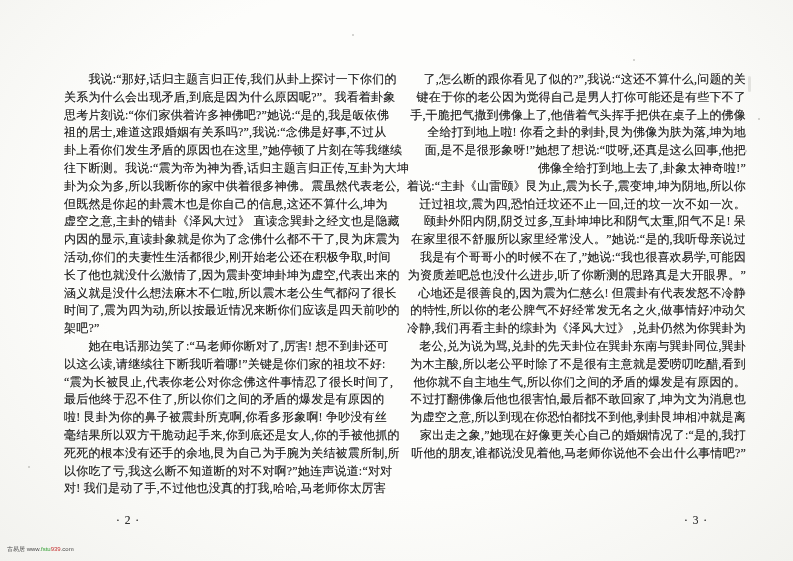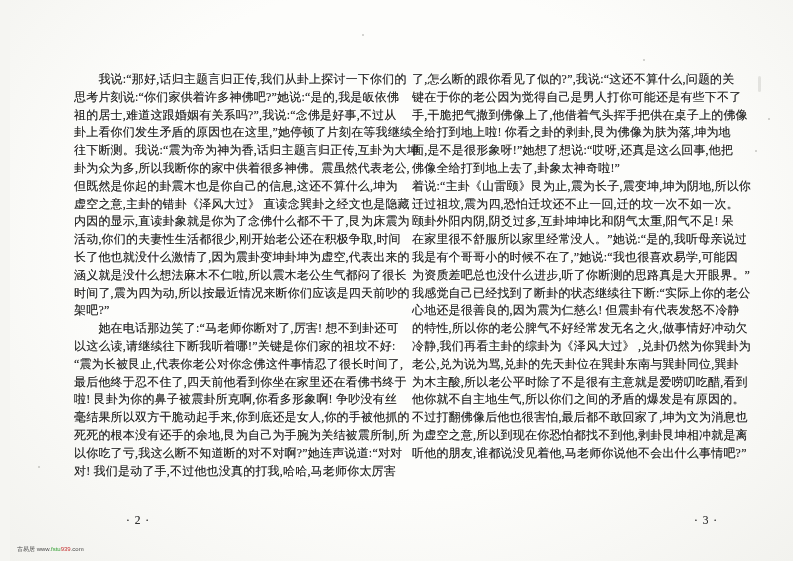--- a/index.html
+++ b/index.html
@@ -5,27 +5,26 @@
   html, body { margin: 0; padding: 0; }
   body {
     width: 793px; height: 561px;
     position: relative; overflow: hidden;
     background: #f5f5f2;
     font-family: "Liberation Serif", serif;
   }
   .scan {
     position: absolute; inset: 0;
     background: radial-gradient(ellipse at 50% 42%, #fdfdfb 55%, #f2f2ee 100%);
-    margin-left: 10px;
   }
   .page {
     position: absolute; top: 71px; width: 334px;
   }
   .page-left  { left: 64px; }
-  .page-right { left: 402px; width: 344px; }
+  .page-right { left: 402px; width: 344px; text-align: right; }
   .line {
     font-size: 12px; line-height: 17.8px; height: 17.8px;
     color: #262626; letter-spacing: 0.2px; white-space: nowrap;
     text-shadow: 0 0 0.6px rgba(40,40,40,0.55);
     filter: blur(0.22px);
   }
   .pagenum {
     position: absolute; top: 514px;
     font-size: 11.5px; color: #303030; letter-spacing: 1px;
     text-shadow: 0 0 0.5px rgba(40,40,40,0.5);
@@ -48,66 +47,67 @@
     position: absolute; background: #b9b9b4; opacity: 0.35; border-radius: 2px;
   }
 </style>
 </head>
 <body>
 
 <div class="scan">
 
   <div class="page page-left" id="page-left">
       <div class="line">　　我说:“那好,话归主题言归正传,我们从卦上探讨一下你们的</div>
+      <div class="line">关系为什么会出现矛盾,到底是因为什么原因呢?”。我看着卦象</div>
       <div class="line">思考片刻说:“你们家供着许多神佛吧?”她说:“是的,我是皈依佛</div>
       <div class="line">祖的居士,难道这跟婚姻有关系吗?”,我说:“念佛是好事,不过从</div>
       <div class="line">卦上看你们发生矛盾的原因也在这里,”她停顿了片刻在等我继续</div>
       <div class="line">往下断测。我说:“震为帝为神为香,话归主题言归正传,互卦为大坤</div>
       <div class="line">卦为众为多,所以我断你的家中供着很多神佛。震虽然代表老公,</div>
       <div class="line">但既然是你起的卦震木也是你自己的信息,这还不算什么,坤为</div>
       <div class="line">虚空之意,主卦的错卦《泽风大过》  直读念巽卦之经文也是隐藏</div>
       <div class="line">内因的显示,直读卦象就是你为了念佛什么都不干了,艮为床震为</div>
       <div class="line">活动,你们的夫妻性生活都很少,刚开始老公还在积极争取,时间</div>
       <div class="line">长了他也就没什么激情了,因为震卦变坤卦坤为虚空,代表出来的</div>
       <div class="line">涵义就是没什么想法麻木不仁啦,所以震木老公生气都闷了很长</div>
       <div class="line">时间了,震为四为动,所以按最近情况来断你们应该是四天前吵的</div>
       <div class="line">架吧?”</div>
       <div class="line">　　她在电话那边笑了:“马老师你断对了,厉害! 想不到卦还可</div>
       <div class="line">以这么读,请继续往下断我听着哪!”关键是你们家的祖坟不好:</div>
       <div class="line">“震为长被艮止,代表你老公对你念佛这件事情忍了很长时间了,</div>
-      <div class="line">最后他终于忍不住了,四天前他看到你坐在家里还在看佛书终于</div>
+      <div class="line">最后他终于忍不住了,所以你们之间的矛盾的爆发是有原因的</div>
       <div class="line">啦! 艮卦为你的鼻子被震卦所克啊,你看多形象啊! 争吵没有丝</div>
       <div class="line">毫结果所以双方干脆动起手来,你到底还是女人,你的手被他抓的</div>
       <div class="line">死死的根本没有还手的余地,艮为自己为手腕为关结被震所制,所</div>
       <div class="line">以你吃了亏,我这么断不知道断的对不对啊?”她连声说道:“对对</div>
       <div class="line">对! 我们是动了手,不过他也没真的打我,哈哈,马老师你太厉害</div>
     </div>
 
   <div class="page page-right" id="page-right">
       <div class="line">了,怎么断的跟你看见了似的?”,我说:“这还不算什么,问题的关</div>
       <div class="line">键在于你的老公因为觉得自己是男人打你可能还是有些下不了</div>
       <div class="line">手,干脆把气撒到佛像上了,他借着气头挥手把供在桌子上的佛像</div>
       <div class="line">全给打到地上啦! 你看之卦的剥卦,艮为佛像为肤为落,坤为地</div>
       <div class="line">面,是不是很形象呀!”她想了想说:“哎呀,还真是这么回事,他把</div>
       <div class="line">佛像全给打到地上去了,卦象太神奇啦!”</div>
       <div class="line">着说:“主卦《山雷颐》艮为止,震为长子,震变坤,坤为阴地,所以你</div>
       <div class="line">迁过祖坟,震为四,恐怕迁坟还不止一回,迁的坟一次不如一次。</div>
       <div class="line">颐卦外阳内阴,阴爻过多,互卦坤坤比和阴气太重,阳气不足! 呆</div>
       <div class="line">在家里很不舒服所以家里经常没人。”她说:“是的,我听母亲说过</div>
       <div class="line">我是有个哥哥小的时候不在了,”她说:“我也很喜欢易学,可能因</div>
       <div class="line">为资质差吧总也没什么进步,听了你断测的思路真是大开眼界。”</div>
-      <div class="line">我感觉自己已经找到了断卦的状态继续往下断:“实际上你的老公</div>
       <div class="line">心地还是很善良的,因为震为仁慈么! 但震卦有代表发怒不冷静</div>
       <div class="line">的特性,所以你的老公脾气不好经常发无名之火,做事情好冲动欠</div>
       <div class="line">冷静,我们再看主卦的综卦为《泽风大过》 ,兑卦仍然为你巽卦为</div>
       <div class="line">老公,兑为说为骂,兑卦的先天卦位在巽卦东南与巽卦同位,巽卦</div>
       <div class="line">为木主酸,所以老公平时除了不是很有主意就是爱唠叨吃醋,看到</div>
       <div class="line">他你就不自主地生气,所以你们之间的矛盾的爆发是有原因的。</div>
       <div class="line">不过打翻佛像后他也很害怕,最后都不敢回家了,坤为文为消息也</div>
       <div class="line">为虚空之意,所以到现在你恐怕都找不到他,剥卦艮坤相冲就是离</div>
+      <div class="line">家出走之象,”她现在好像更关心自己的婚姻情况了:“是的,我打</div>
       <div class="line">听他的朋友,谁都说没见着他,马老师你说他不会出什么事情吧?”</div>
     </div>
 
   <div class="pagenum pagenum-left">· 2 ·</div>
 
   <div class="pagenum pagenum-right">· 3 ·</div>
 
   <div class="watermark">
     <span>古易居</span><span> www.</span><span class="wm-green">fstu</span><span class="wm-red">939</span><span>.com</span>
   </div>

